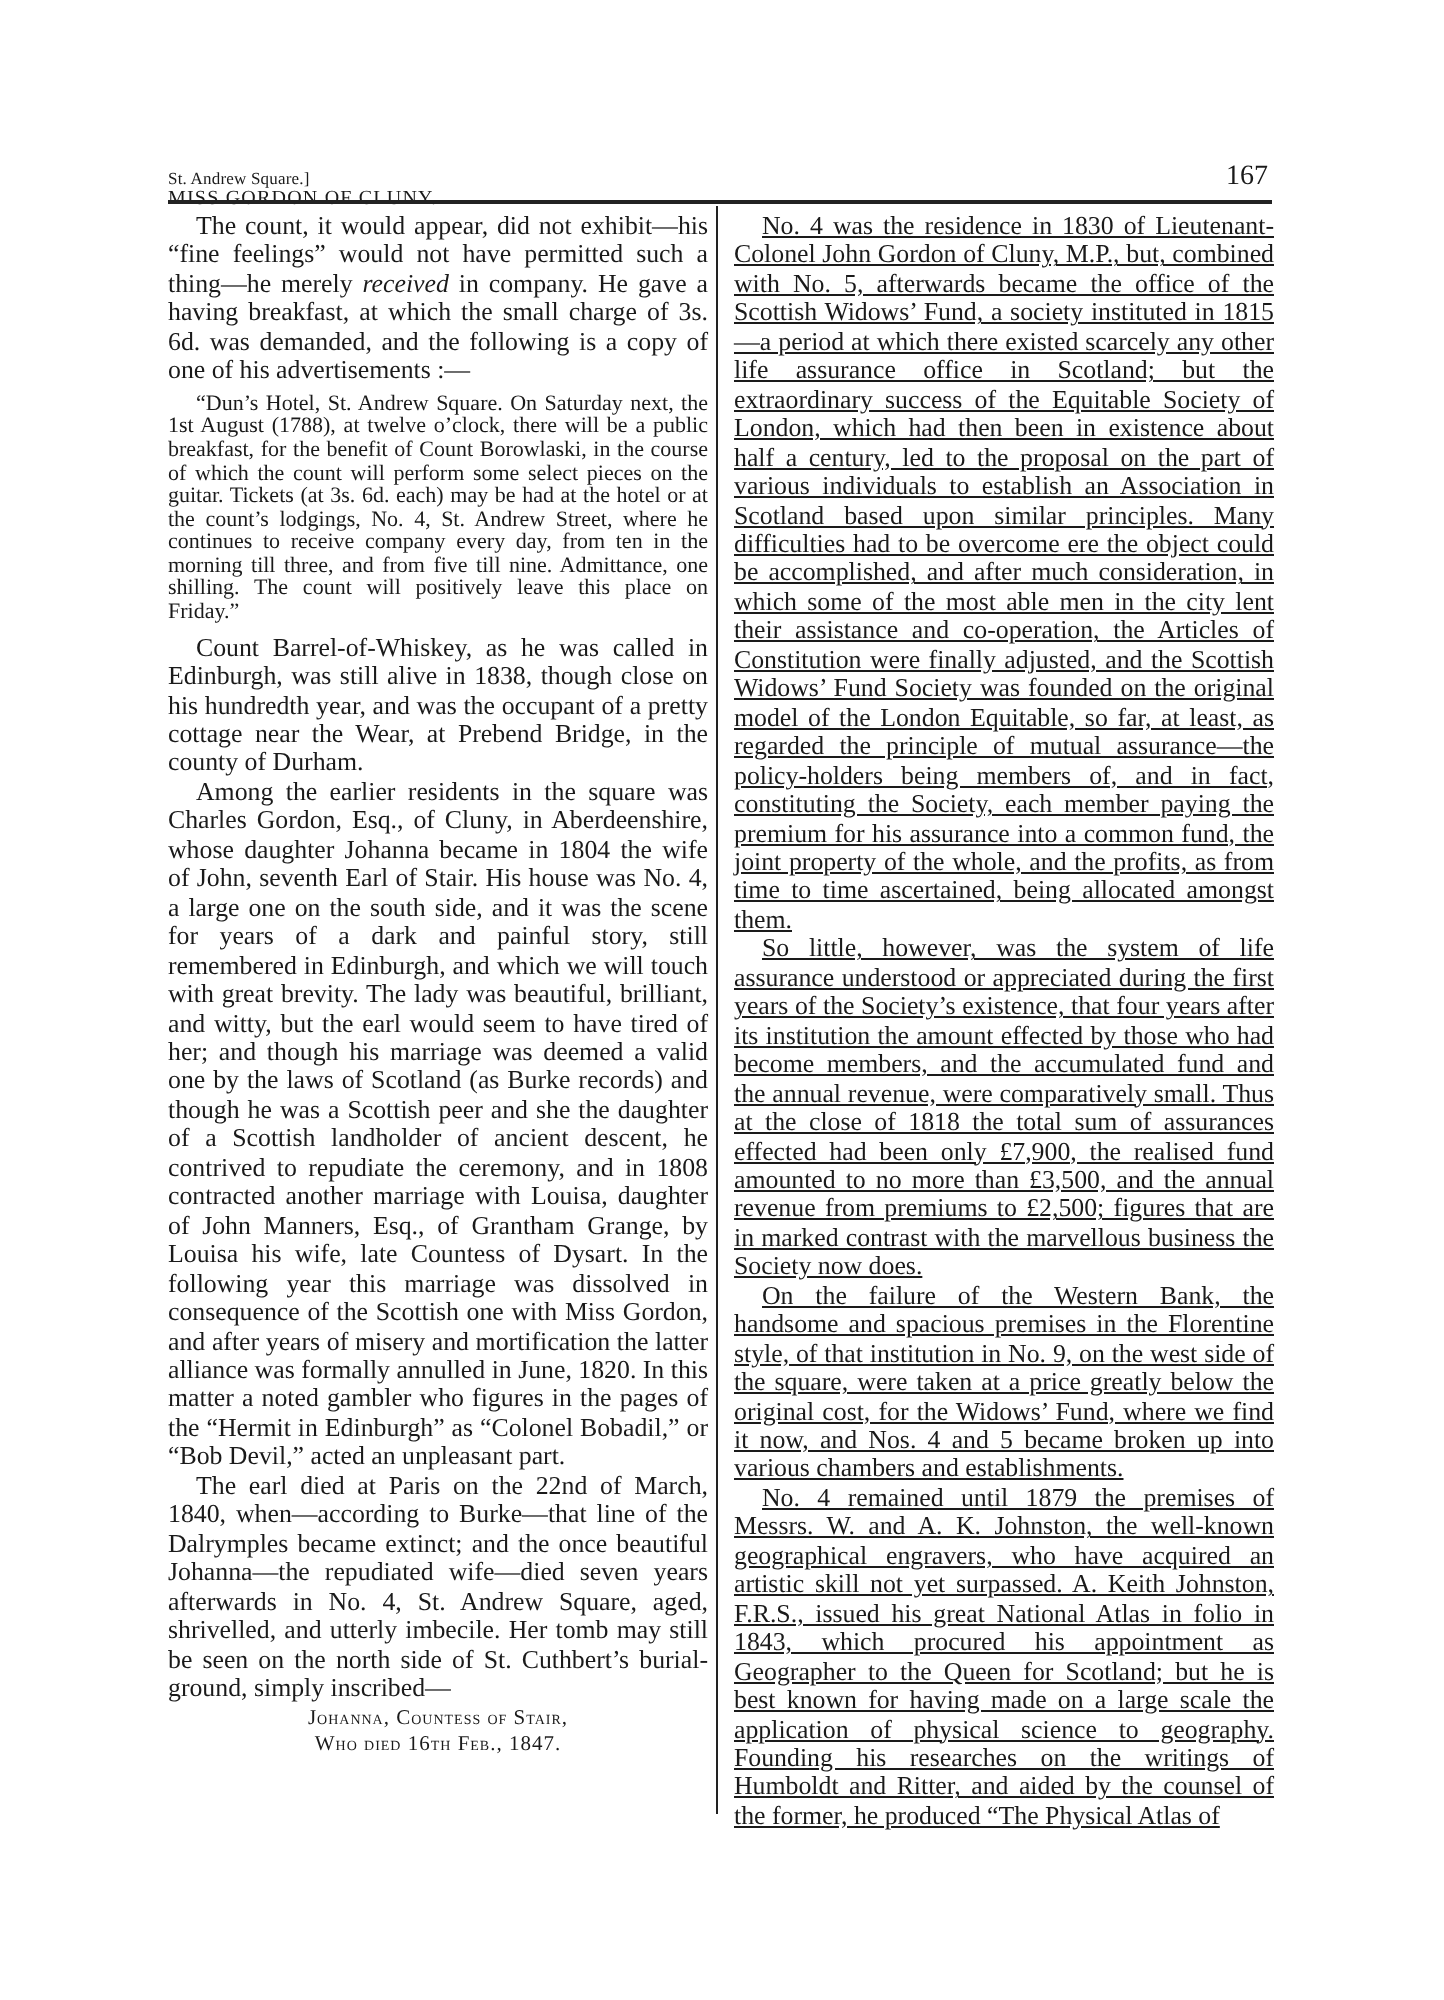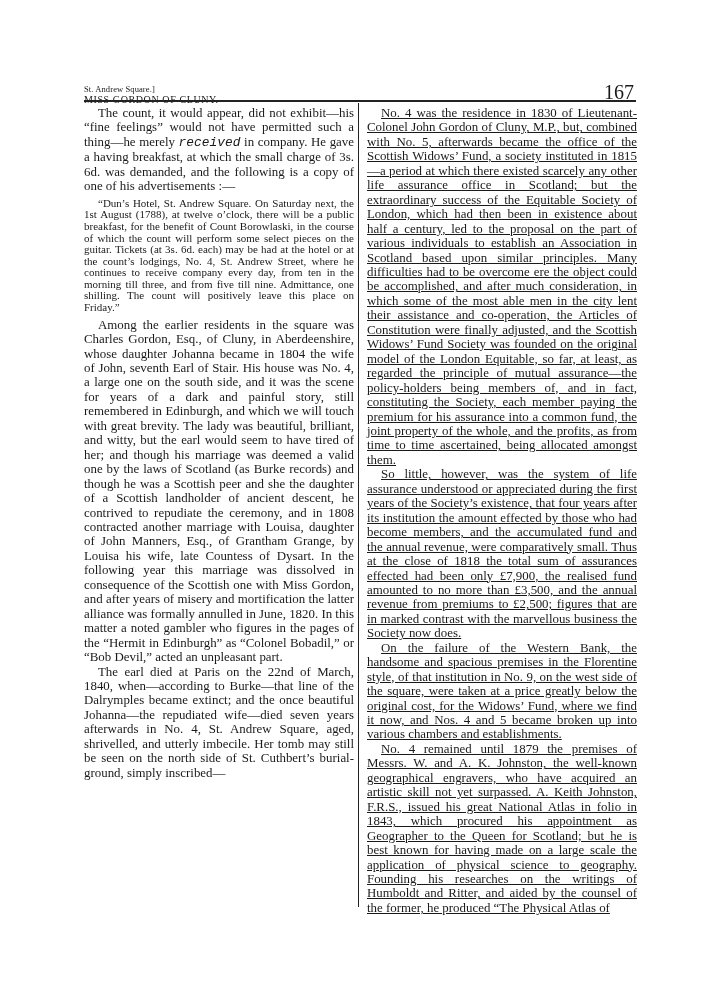--- a/index.html
+++ b/index.html
@@ -3,52 +3,55 @@
 <meta charset="utf-8">
 <style>
   html, body { margin: 0; padding: 0; background: #ffffff; }
   body { width: 722px; height: 1000px; position: relative; overflow: hidden;
          font-family: "Liberation Serif", "DejaVu Serif", serif; color: #1a1a1a; }
   .page { position: absolute; left: 0; top: 0; width: 722px; height: 826px; background: #ffffff; }
   .header { position: absolute; left: 84px; top: 80px; width: 552px; height: 18px; }
   .hdr-left { position: absolute; left: 0; top: 4px; font-size: 8.5px; letter-spacing: 0.1px; }
   .hdr-center { position: absolute; left: 0; right: 0; top: 14px; text-align: left;
                 font-size: 10px; letter-spacing: 0.6px; }
-  .hdr-right { position: absolute; right: 2px; top: 1px; font-size: 20px; }
+  .hdr-right { position: absolute; right: 2px; top: 1px; font-size: 14px; }
   .rule { position: absolute; left: 84px; top: 100px; width: 552px; height: 2px; background: #222; }
   .col { position: absolute; top: 106px; font-size: 12.9px; line-height: 14.45px;
          text-align: justify; hyphens: manual; }
   .col-left { left: 84px; width: 270px; }
   .col-right { left: 367px; width: 270px; text-decoration: underline; }
   .divider { position: absolute; left: 358px; top: 103px; width: 1px; height: 804px; background: #222; }
   p { margin: 0; text-indent: 14px; }
   .quote { font-size: 11px; line-height: 11.6px; margin: 4px 0 4px 0; text-indent: 14px; }
   .inscription { text-align: center; font-size: 10.5px; line-height: 13px; margin-top: 2px;
                  font-variant: small-caps; letter-spacing: 0.5px; text-indent: 0; }
   .inscription div { text-indent: 0; }
-  em { font-style: italic; font-family: Liberation Mono, monospace; }
+  em { font-style: italic; }
 </style>
 </head>
 <body>
 
 <div class="page">
 
   <div class="header">
     <span class="hdr-left">St. Andrew Square.]</span>
     <div class="hdr-center">MISS GORDON OF CLUNY.</div>
     <span class="hdr-right">167</span>
   </div>
   <div class="rule"></div>
 
   <div class="col col-left">
     <p><span>The count, it would appear, did not exhibit—his “fine feelings” would not have permitted such a thing—he merely </span><em>received</em><span> in company. He gave a having breakfast, at which the small charge of 3s. 6d. was demanded, and the following is a copy of one of his advertisements :—</span></p>
     <p class="quote">“Dun’s Hotel, St. Andrew Square. On Saturday next, the 1st August (1788), at twelve o’clock, there will be a public breakfast, for the benefit of Count Borowlaski, in the course of which the count will perform some select pieces on the guitar. Tickets (at 3s. 6d. each) may be had at the hotel or at the count’s lodgings, No. 4, St. Andrew Street, where he continues to receive company every day, from ten in the morning till three, and from five till nine. Admittance, one shilling. The count will positively leave this place on Friday.”</p>
+    <p>Count Barrel-of-Whiskey, as he was called in Edinburgh, was still alive in 1838, though close on his hundredth year, and was the occupant of a pretty cottage near the Wear, at Prebend Bridge, in the county of Durham.</p>
     <p>Among the earlier residents in the square was Charles Gordon, Esq., of Cluny, in Aberdeenshire, whose daughter Johanna became in 1804 the wife of John, seventh Earl of Stair. His house was No. 4, a large one on the south side, and it was the scene for years of a dark and painful story, still remembered in Edinburgh, and which we will touch with great brevity. The lady was beautiful, brilliant, and witty, but the earl would seem to have tired of her; and though his marriage was deemed a valid one by the laws of Scotland (as Burke records) and though he was a Scottish peer and she the daughter of a Scottish landholder of ancient descent, he contrived to repudiate the ceremony, and in 1808 contracted another marriage with Louisa, daughter of John Manners, Esq., of Grantham Grange, by Louisa his wife, late Countess of Dysart. In the following year this marriage was dissolved in consequence of the Scottish one with Miss Gordon, and after years of misery and mortification the latter alliance was formally annulled in June, 1820. In this matter a noted gambler who figures in the pages of the “Hermit in Edinburgh” as “Colonel Bobadil,” or “Bob Devil,” acted an unpleasant part.</p>
     <p>The earl died at Paris on the 22nd of March, 1840, when—according to Burke—that line of the Dalrymples became extinct; and the once beautiful Johanna—the repudiated wife—died seven years afterwards in No. 4, St. Andrew Square, aged, shrivelled, and utterly imbecile. Her tomb may still be seen on the north side of St. Cuthbert’s burial-ground, simply inscribed—</p>
     <div class="inscription">
+      <div>Johanna, Countess of Stair,</div>
+      <div>Who died 16th Feb., 1847.</div>
     </div>
   </div>
 
   <div class="divider"></div>
 
   <div class="col col-right">
     <p>No. 4 was the residence in 1830 of Lieutenant-Colonel John Gordon of Cluny, M.P., but, combined with No. 5, afterwards became the office of the Scottish Widows’ Fund, a society instituted in 1815—a period at which there existed scarcely any other life assurance office in Scotland; but the extraordinary success of the Equitable Society of London, which had then been in existence about half a century, led to the proposal on the part of various individuals to establish an Association in Scotland based upon similar principles. Many difficulties had to be overcome ere the object could be accomplished, and after much consideration, in which some of the most able men in the city lent their assistance and co-operation, the Articles of Constitution were finally adjusted, and the Scottish Widows’ Fund Society was founded on the original model of the London Equitable, so far, at least, as regarded the principle of mutual assurance—the policy-holders being members of, and in fact, constituting the Society, each member paying the premium for his assurance into a common fund, the joint property of the whole, and the profits, as from time to time ascertained, being allocated amongst them.</p>
     <p>So little, however, was the system of life assurance understood or appreciated during the first years of the Society’s existence, that four years after its institution the amount effected by those who had become members, and the accumulated fund and the annual revenue, were comparatively small. Thus at the close of 1818 the total sum of assurances effected had been only £7,900, the realised fund amounted to no more than £3,500, and the annual revenue from premiums to £2,500; figures that are in marked contrast with the marvellous business the Society now does.</p>
     <p>On the failure of the Western Bank, the handsome and spacious premises in the Florentine style, of that institution in No. 9, on the west side of the square, were taken at a price greatly below the original cost, for the Widows’ Fund, where we find it now, and Nos. 4 and 5 became broken up into various chambers and establishments.</p>
     <p>No. 4 remained until 1879 the premises of Messrs. W. and A. K. Johnston, the well-known geographical engravers, who have acquired an artistic skill not yet surpassed. A. Keith Johnston, F.R.S., issued his great National Atlas in folio in 1843, which procured his appointment as Geographer to the Queen for Scotland; but he is best known for having made on a large scale the application of physical science to geography. Founding his researches on the writings of Humboldt and Ritter, and aided by the counsel of the former, he produced “The Physical Atlas of</p>

